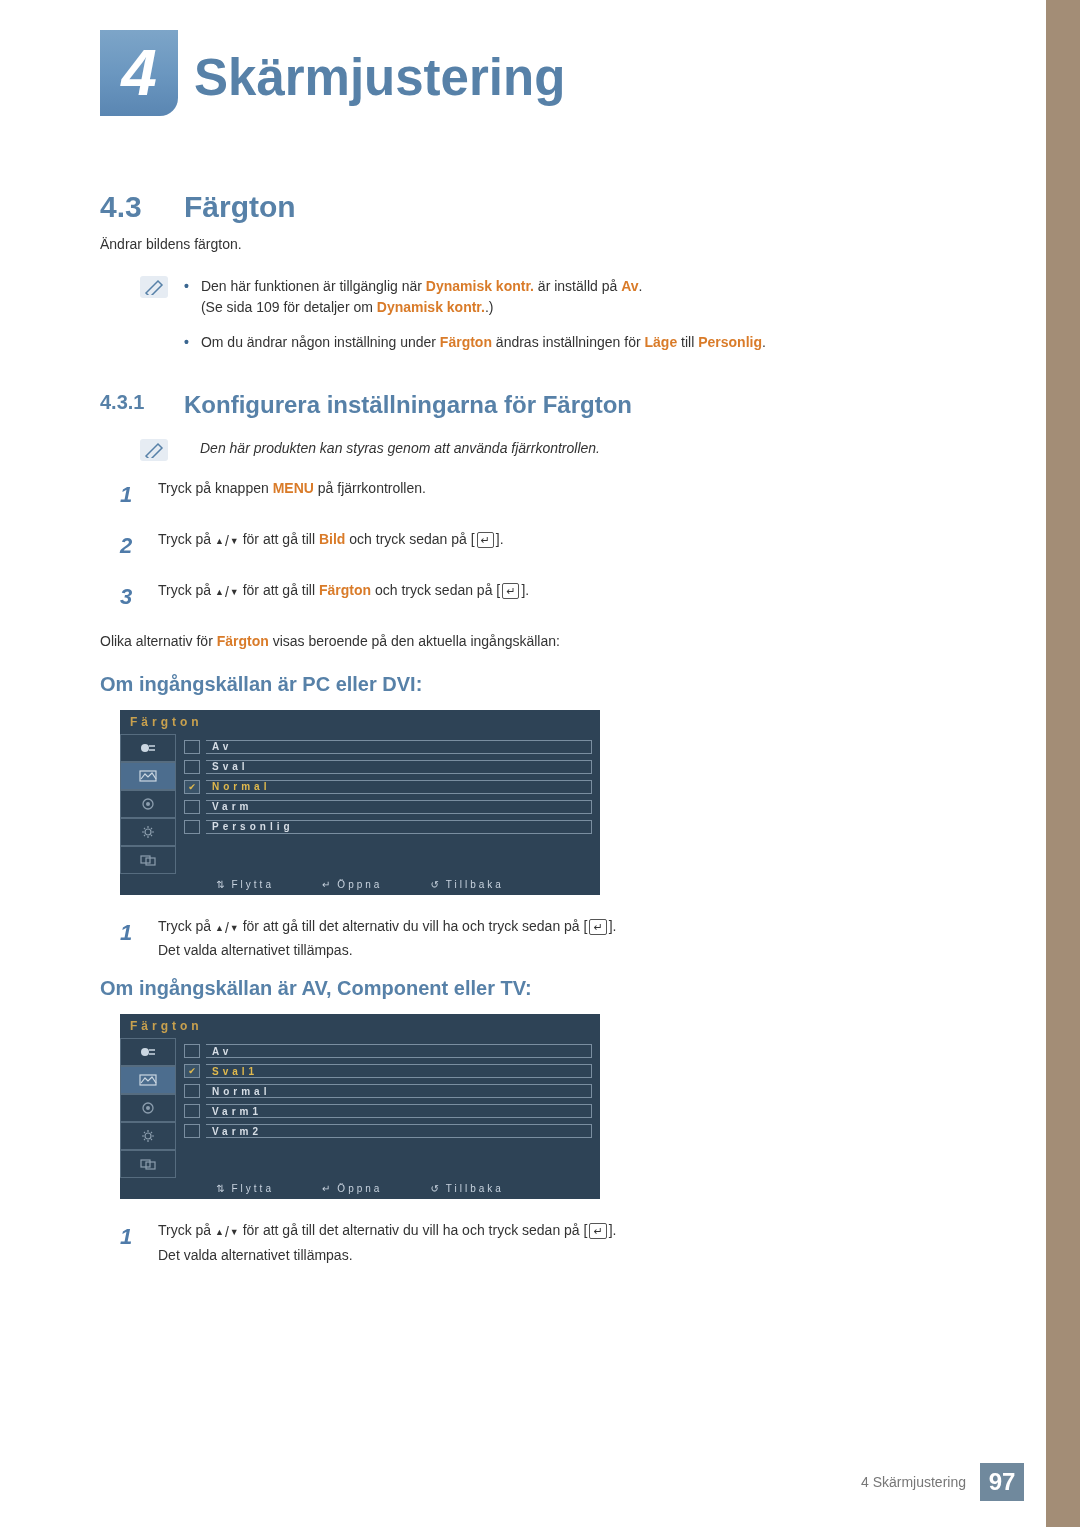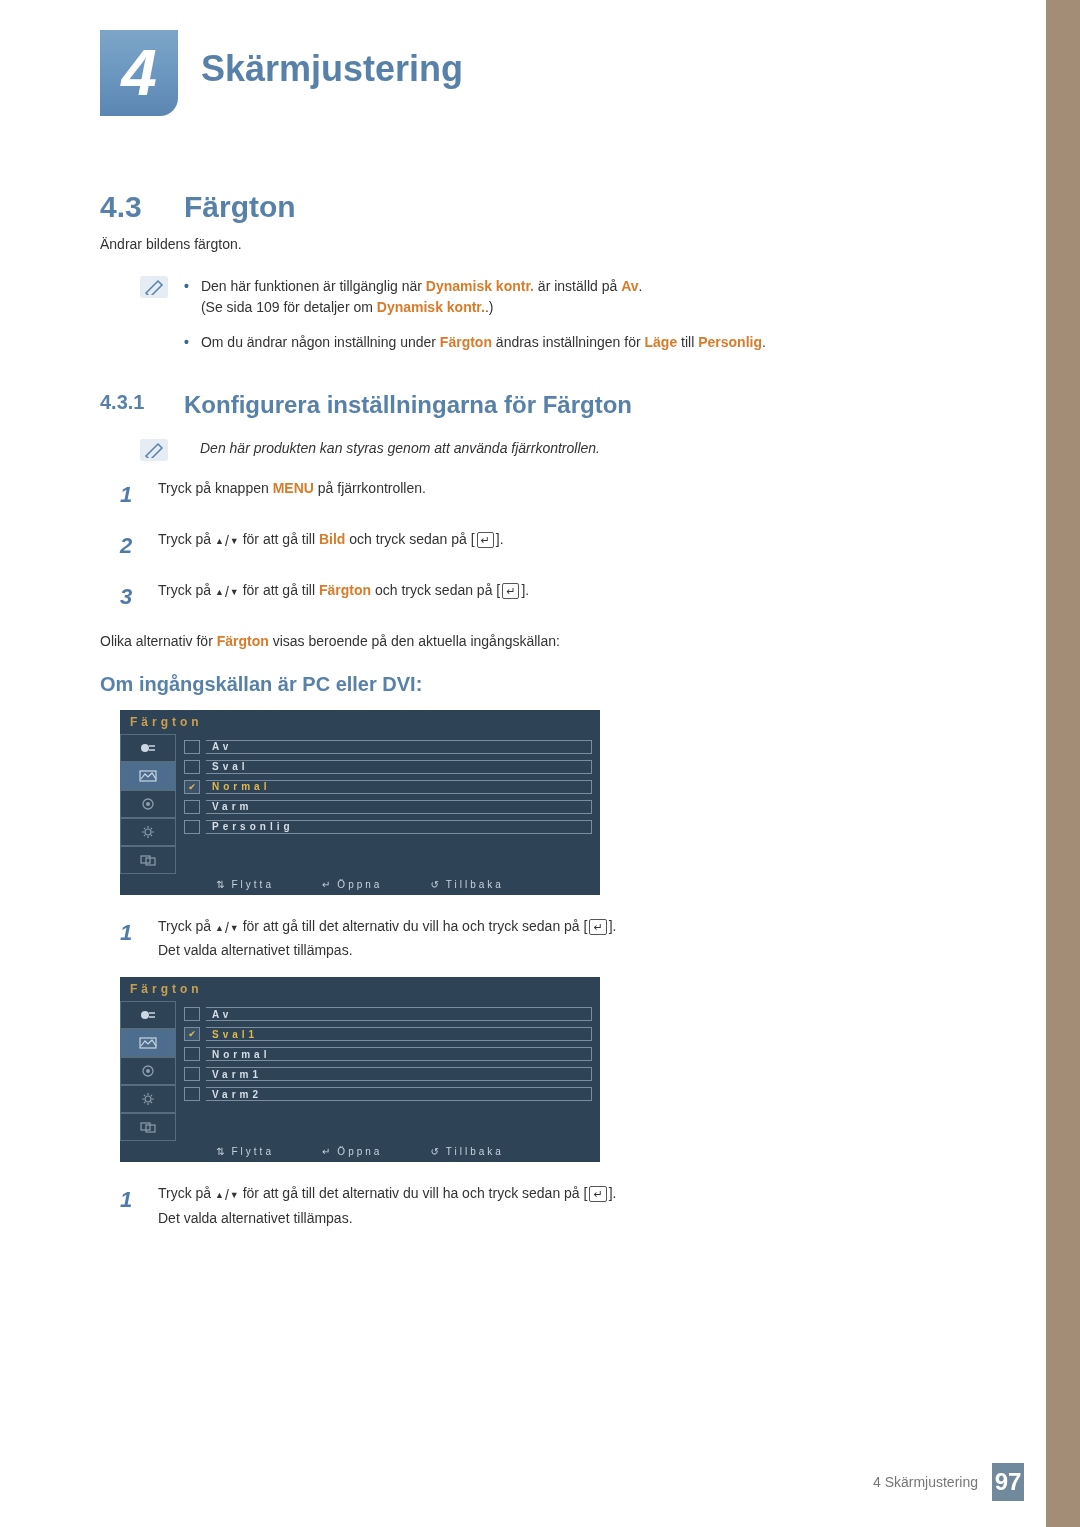--- a/index.html
+++ b/index.html
@@ -1,21 +1,21 @@
 <!DOCTYPE html>
 <html><head>
 <meta charset="utf-8">
 <style>
 * { margin: 0; padding: 0; box-sizing: border-box; }
 body { background: #fff; font-family: Arial, sans-serif; font-size: 14px; color: #333; }
 .page { width: 1080px; height: 1527px; margin: 0 auto; position: relative; background: #fff; }
 .side-band { position: absolute; top: 0; right: 0; width: 34px; height: 1527px; background: #a38d76; }
 .header-strip { position: absolute; top: 30px; left: 100px; right: 60px; height: 90px; }
 .chapter-badge { position: absolute; top: 0; left: 0; width: 78px; height: 86px; background: linear-gradient(180deg,#7da5c8 0%,#6b97c0 50%,#5a86b2 100%); border-radius: 0 0 18px 0; color: #fff; font-size: 64px; font-style: italic; font-weight: bold; display: flex; align-items: center; justify-content: center; }
-.chapter-title { position: absolute; left: 101px; top: 18px; font-size: 36px; font-weight: bold; color: #5781a8; }
+.chapter-title { position: absolute; left: 94px; top: 18px; font-size: 51px; font-weight: bold; color: #5781a8; }
 .content { position: absolute; top: 190px; left: 100px; right: 120px; }
 .sec-row { display: flex; gap: 24px; margin-bottom: 12px; }
 .sec-num { font-size: 30px; font-weight: bold; color: #5781a8; width: 60px; }
 .sec-title { font-size: 30px; font-weight: bold; color: #5781a8; }
 .intro { margin-bottom: 24px; color: #333; }
 .note-block { display: flex; gap: 16px; margin: 0 0 24px 40px; }
 .note-icon { width: 28px; height: 22px; background: #e6ecf3; border-radius: 3px; display: flex; align-items: center; justify-content: center; flex-shrink: 0; position: relative; }
 .note-icon svg { width: 20px; height: 16px; }
 .bullet-list { flex: 1; }
 .bullet { display: flex; gap: 12px; margin-bottom: 14px; line-height: 1.5; }
@@ -46,21 +46,21 @@
 .osd-item.sel .osd-chk { background: #3a5368; }
 .osd-foot { display: flex; justify-content: center; gap: 48px; padding: 5px 0; color: #c7d2de; font-size: 10px; letter-spacing: 3px; }
 .osd-foot span { display: inline-flex; align-items: center; gap: 4px; }
 .tri { display: inline-flex; align-items: center; gap: 1px; }
 .tri::before { content: "▲"; font-size: 9px; }
 .tri::after { content: "▼"; font-size: 9px; }
 .enter-icon { display: inline-block; border: 1px solid #555; border-radius: 2px; padding: 0 3px; font-size: 11px; line-height: 14px; margin: 0 2px; }
 .enter-icon::before { content: "↵"; }
 .footer { position: absolute; bottom: 26px; right: 56px; display: flex; align-items: center; gap: 14px; }
 .footer-text { color: #777; font-size: 14px; }
-.footer-pg { width: 32px; height: 38px; background: #70899d; color: #fff; font-size: 24px; display: flex; align-items: center; justify-content: center; font-weight: bold; }
+.footer-pg { width: 44px; height: 38px; background: #70899d; color: #fff; font-size: 24px; display: flex; align-items: center; justify-content: center; font-weight: bold; }
 </style>
 </head>
 <body>
 
 <div class="page">
   <div class="side-band"></div>
 
   <div class="header-strip">
     <div class="chapter-badge">4</div>
     <div class="chapter-title">Skärmjustering</div>
@@ -198,20 +198,21 @@
     <div class="steps">
       <div class="step">
         <div class="step-num">1</div>
         <div class="step-body">
           <span>Tryck på </span><span class="tri">/</span><span> för att gå till det alternativ du vill ha och tryck sedan på [</span><span class="enter-icon"></span><span>].</span><br>
           <span>Det valda alternativet tillämpas.</span>
         </div>
       </div>
     </div>
 
+    <div class="sub-h">Om ingångskällan är AV, Component eller TV:</div>
 
     <div class="osd">
       <div class="osd-title">Färgton</div>
       <div class="osd-body">
         <div class="osd-icons">
           <div class="osd-icon-cell">
               <svg width="20" height="14" viewBox="0 0 20 14">
                 <circle cx="7" cy="7" r="4" fill="#cbd7e2"></circle>
                 <path d="M11 5 L17 5 M11 9 L17 9" stroke="#cbd7e2" stroke-width="1.4"></path>
               </svg>

